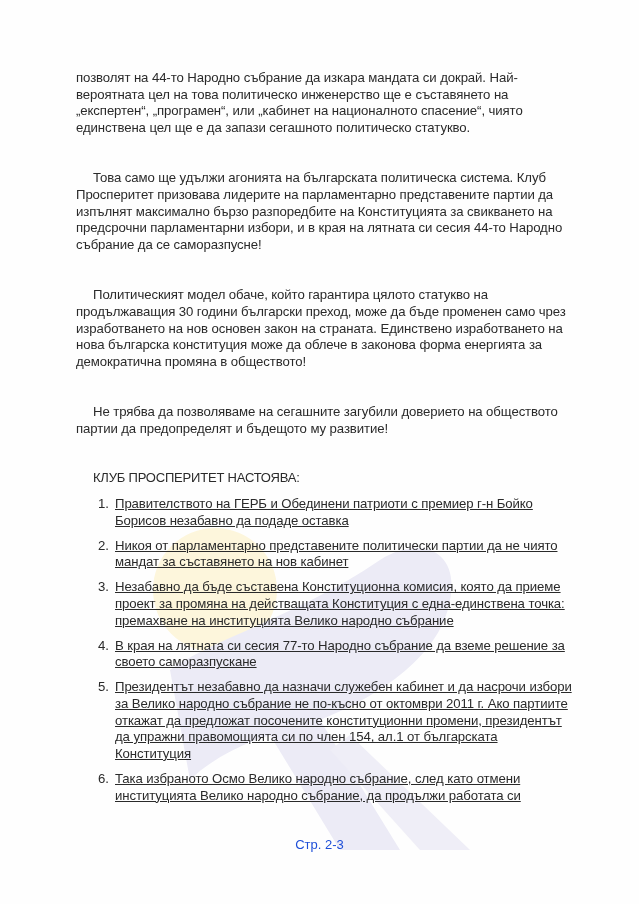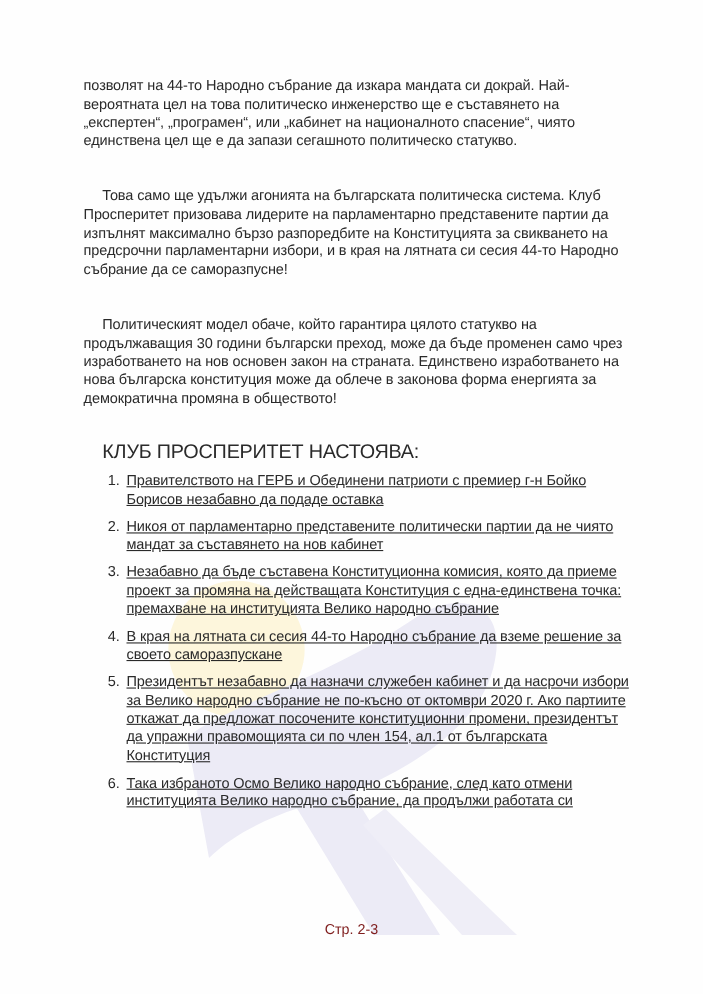--- a/index.html
+++ b/index.html
@@ -40,21 +40,21 @@
     }
     .content p {
       margin: 0 0 8.5px 0;
     }
     .content p.indent {
       text-indent: 17px;
       margin-top: 34px;
     }
     .heading {
       margin: 32px 0 10px 17px;
-      font-size: 18px;
+      font-size: 13px;
       letter-spacing: -0.2px;
     }
     ol.demands {
       list-style: none;
       margin: 0;
       padding: 0;
     }
     ol.demands li {
       display: flex;
       margin: 0 0 8.5px 0;
@@ -70,61 +70,62 @@
       padding-right: 4px;
       text-decoration: underline;
     }
     .page-number {
       position: absolute;
       left: 0;
       width: 639px;
       top: 837px;
       text-align: center;
       font-size: 13px;
-      color: #7f1d1d;
+      color: #1d4ed8;
     }
   </style>
 </head>
 <body>
 
 <div class="page">
 
   <svg class="watermark" viewBox="0 0 360 330">
     <circle cx="65" cy="70" r="62" fill="#fdf6dc"></circle>
     <path d="M 20 150 C 60 120, 150 95, 230 40 C 270 15, 310 30, 300 80 C 290 140, 220 180, 170 200 L 250 330 L 190 330 L 120 215 C 90 225, 60 240, 40 260 Z" fill="#ecebf6"></path>
     <path d="M 200 215 L 320 330 L 270 330 L 180 230 Z" fill="#efeef7"></path>
   </svg>
 
   <div class="content">
     <p>позволят на 44-то Народно събрание да изкара мандата си докрай. Най-вероятната цел на това политическо инженерство ще е съставянето на „експертен“, „програмен“, или „кабинет на националното спасение“, чиято единствена цел ще е да запази сегашното политическо статукво.</p>
     <p class="indent">Това само ще удължи агонията на българската политическа система. Клуб Просперитет призовава лидерите на парламентарно представените партии да изпълнят максимално бързо разпоредбите на Конституцията за свикването на предсрочни парламентарни избори, и в края на лятната си сесия 44-то Народно събрание да се саморазпусне!</p>
     <p class="indent">Политическият модел обаче, който гарантира цялото статукво на продължаващия 30 години български преход, може да бъде променен само чрез изработването на нов основен закон на страната. Единствено изработването на нова българска конституция може да облече в законова форма енергията за демократична промяна в обществото!</p>
+    <p class="indent">Не трябва да позволяваме на сегашните загубили доверието на обществото партии да предопределят и бъдещото му развитие!</p>
 
     <div class="heading">КЛУБ ПРОСПЕРИТЕТ НАСТОЯВА:</div>
 
     <ol class="demands">
       <li>
         <span class="num">1.</span>
         <span class="txt">Правителството на ГЕРБ и Обединени патриоти с премиер г-н Бойко Борисов незабавно да подаде оставка</span>
       </li>
       <li>
         <span class="num">2.</span>
         <span class="txt">Никоя от парламентарно представените политически партии да не чиято мандат за съставянето на нов кабинет</span>
       </li>
       <li>
         <span class="num">3.</span>
         <span class="txt">Незабавно да бъде съставена Конституционна комисия, която да приеме проект за промяна на действащата Конституция с една-единствена точка: премахване на институцията Велико народно събрание</span>
       </li>
       <li>
         <span class="num">4.</span>
-        <span class="txt">В края на лятната си сесия 44-то Народно събрание да вземе решение за своето саморазпускане</span>
+        <span class="txt">В края на лятната си сесия 77-то Народно събрание да вземе решение за своето саморазпускане</span>
       </li>
       <li>
         <span class="num">5.</span>
-        <span class="txt">Президентът незабавно да назначи служебен кабинет и да насрочи избори за Велико народно събрание не по-късно от октомври 2020 г. Ако партиите откажат да предложат посочените конституционни промени, президентът да упражни правомощията си по член 154, ал.1 от българската Конституция</span>
+        <span class="txt">Президентът незабавно да назначи служебен кабинет и да насрочи избори за Велико народно събрание не по-късно от октомври 2011 г. Ако партиите откажат да предложат посочените конституционни промени, президентът да упражни правомощията си по член 154, ал.1 от българската Конституция</span>
       </li>
       <li>
         <span class="num">6.</span>
         <span class="txt">Така избраното Осмо Велико народно събрание, след като отмени институцията Велико народно събрание, да продължи работата си</span>
       </li>
     </ol>
   </div>
 
   <div class="page-number">Стр. 2-3</div>
 </div>

